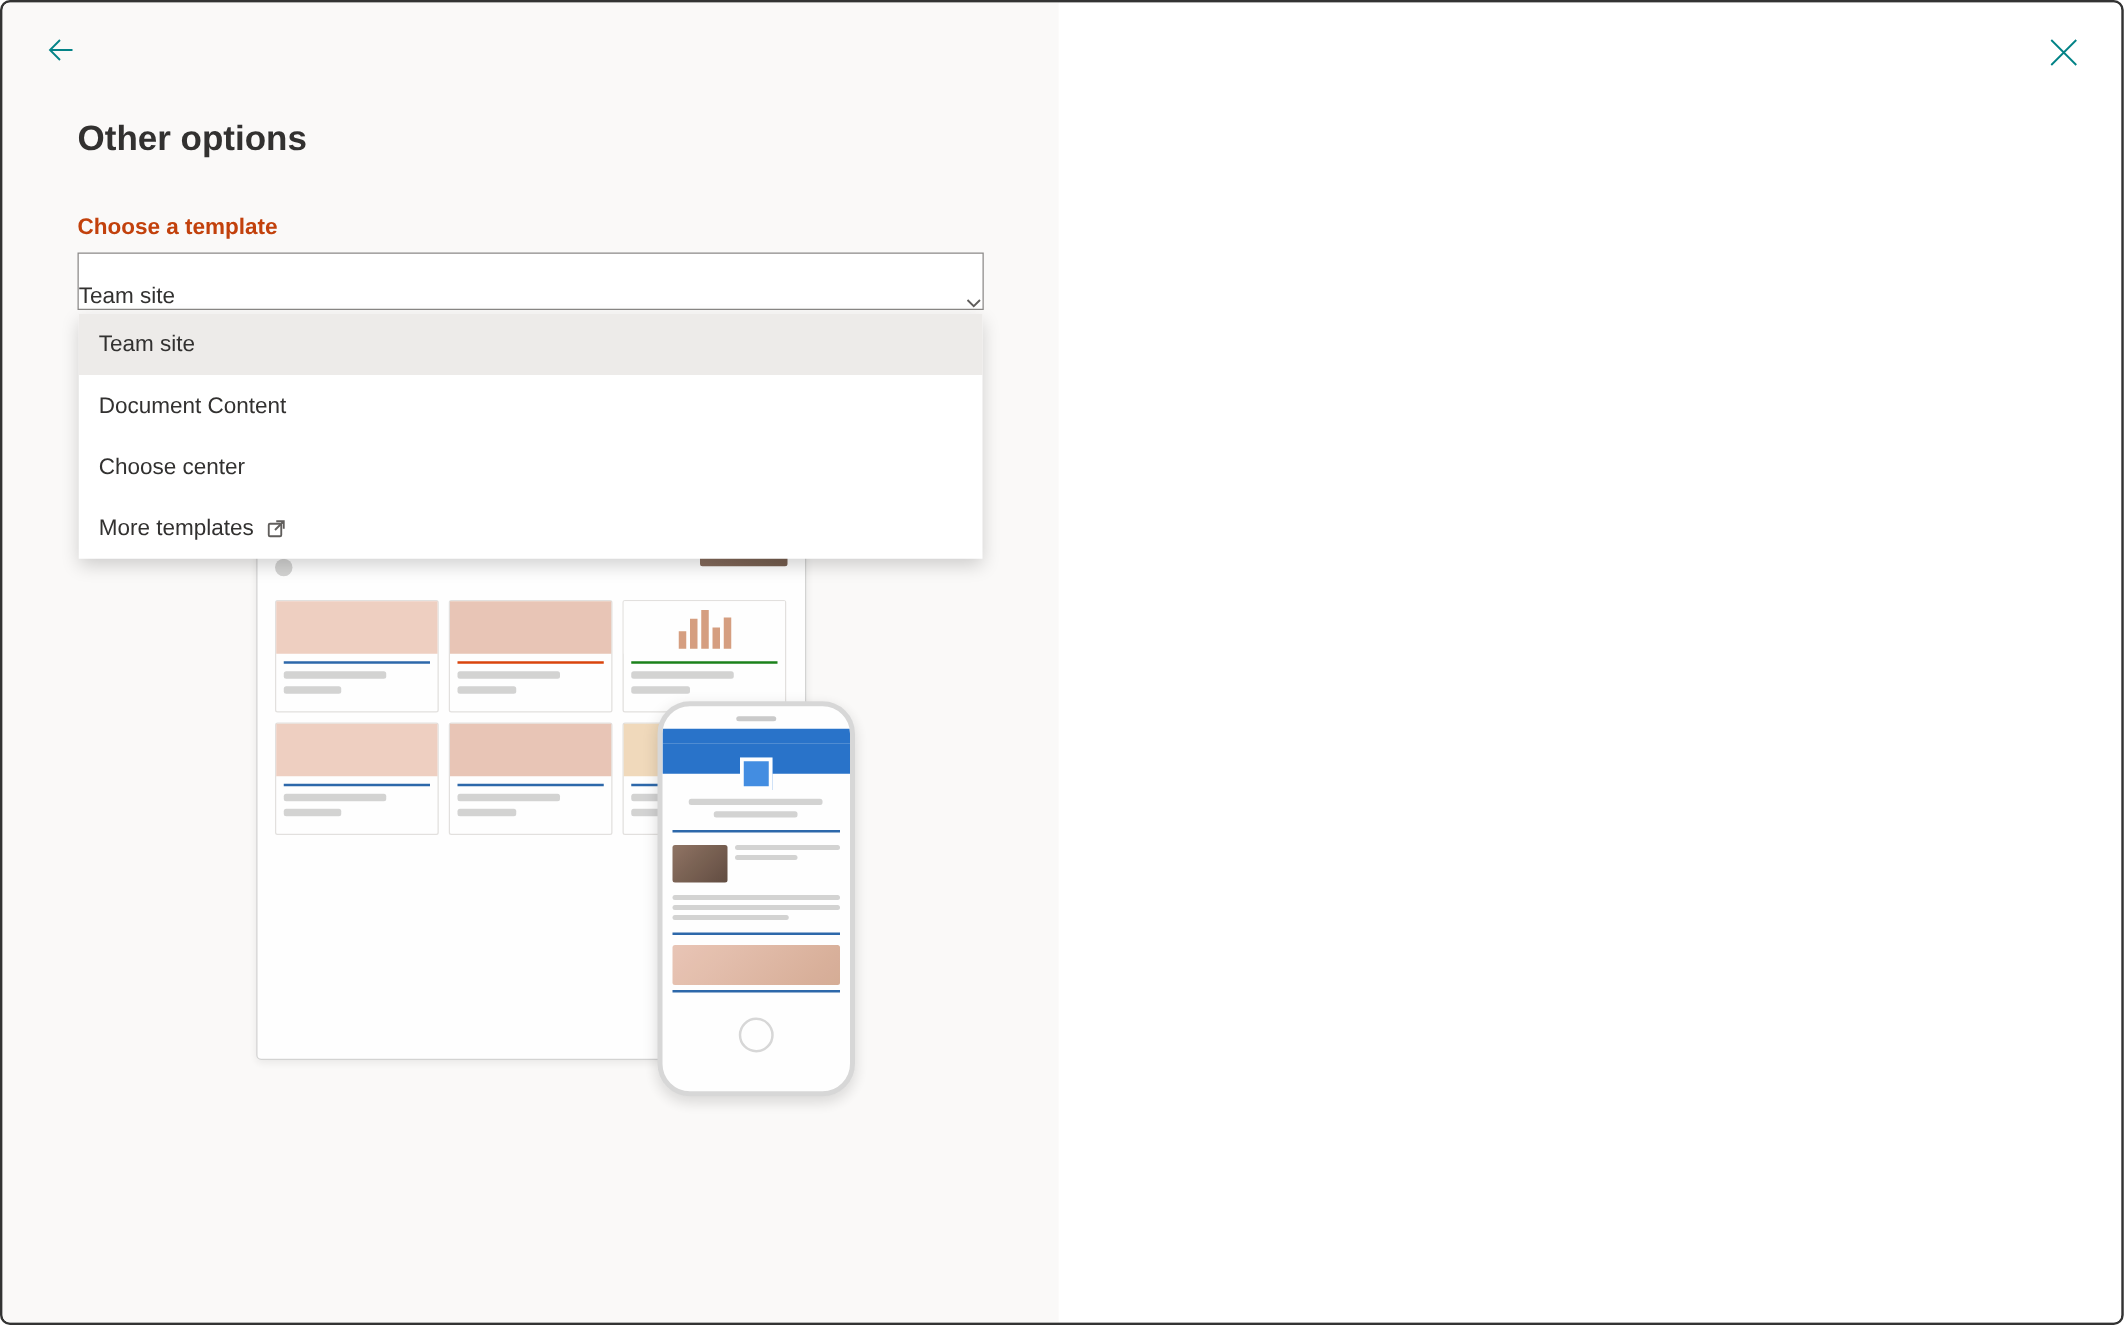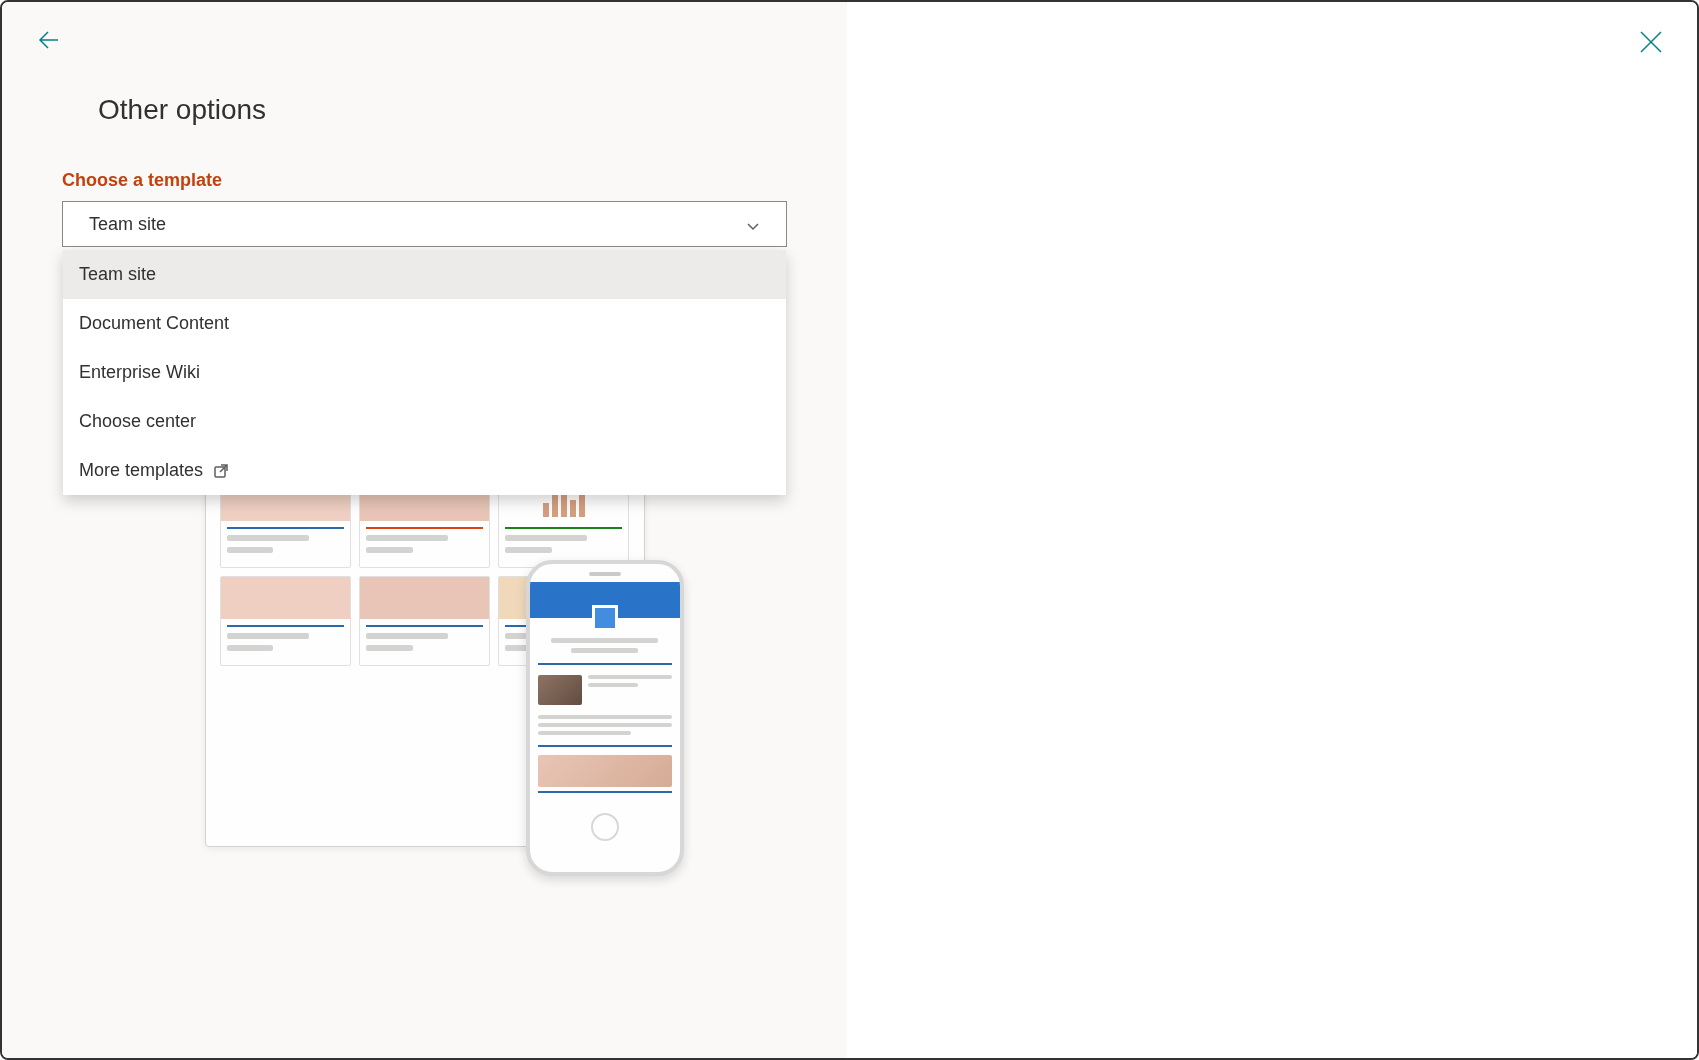--- a/index.html
+++ b/index.html
@@ -37,41 +37,40 @@
     .back-btn svg { width: 24px; height: 24px; stroke: #038387; fill: none; stroke-width: 1.5; }
     .close-btn {
       position: absolute;
       top: 26px;
       right: 32px;
       cursor: pointer;
     }
     .close-btn svg { width: 28px; height: 28px; stroke: #038387; stroke-width: 1.5; fill: none; }
     .title {
       font-size: 28px;
-      font-weight: 400;
+      font-weight: 700;
       color: #323130;
       margin-bottom: 44px;
-      margin-left: 36px;
     }
     .label {
       font-size: 18px;
       font-weight: 600;
       color: #c2410c;
       margin-bottom: 10px;
     }
     .dropdown {
       width: 100%;
       height: 46px;
       border: 1px solid #8a8886;
       background: #fff;
-      padding: 0 26px;
-      font-size: 18px;
-      color: #323130;
-      display: flex;
-      align-items: center;
+      padding: 0 0;
+      font-size: 18px;
+      color: #323130;
+      display: flex;
+      align-items: flex-end;
       justify-content: space-between;
       cursor: pointer;
       position: relative;
     }
     .chevron-down { width: 14px; height: 14px; }
     .chevron-down svg { stroke: #605e5c; stroke-width: 1.5; fill: none; }
     .dropdown-list {
       position: absolute;
       top: 48px;
       left: 0;
@@ -247,23 +246,20 @@
           </svg>
       </span>
       <div class="dropdown-list">
         <div class="dropdown-item">
             <span>Team site</span>
           </div>
         <div class="dropdown-item">
             <span>Document Content</span>
           </div>
         <div class="dropdown-item">
-            <span>Enterprise Wiki</span>
-          </div>
-        <div class="dropdown-item">
             <span>Choose center</span>
           </div>
         <div class="dropdown-item">
           <span>More templates</span>
           <span class="ext-icon">
             <svg viewBox="0 0 16 16">
                 <rect x="2" y="4" width="10" height="10" rx="1"></rect>
                 <path d="M8 2 L14 2 L14 8 M14 2 L7 9"></path>
               </svg>
           </span>

